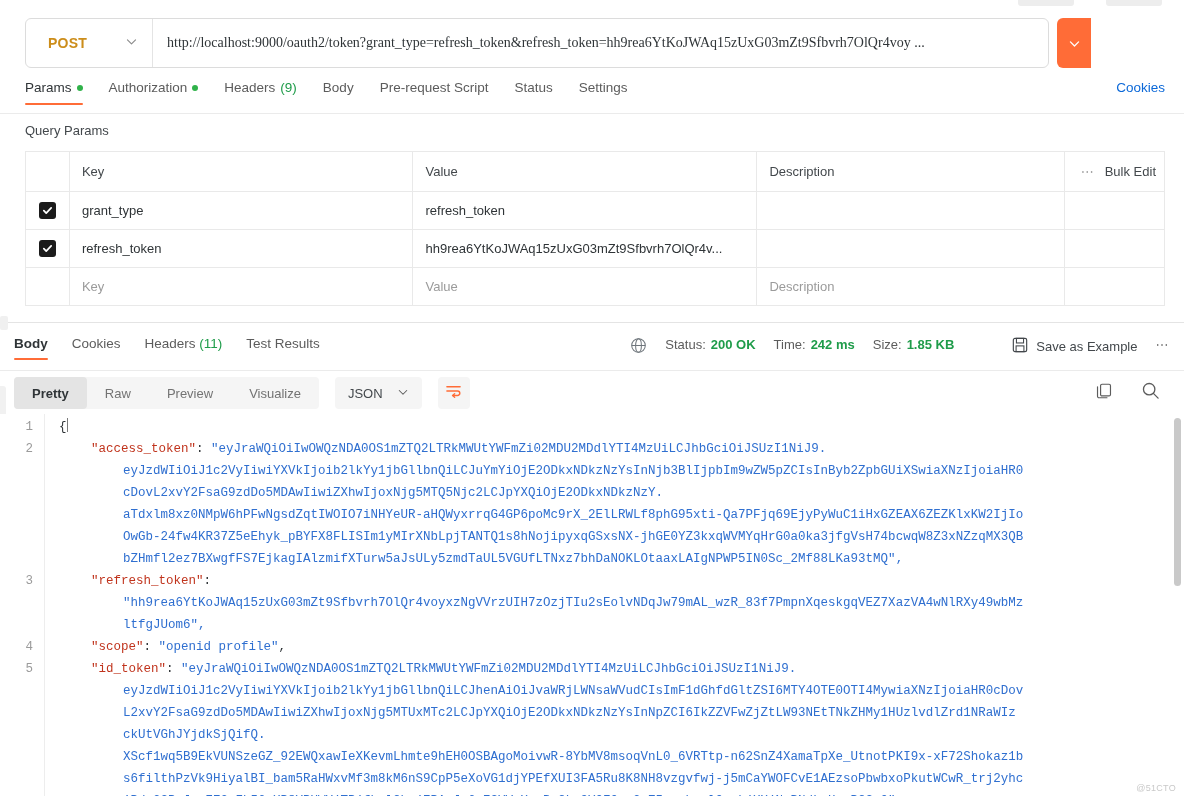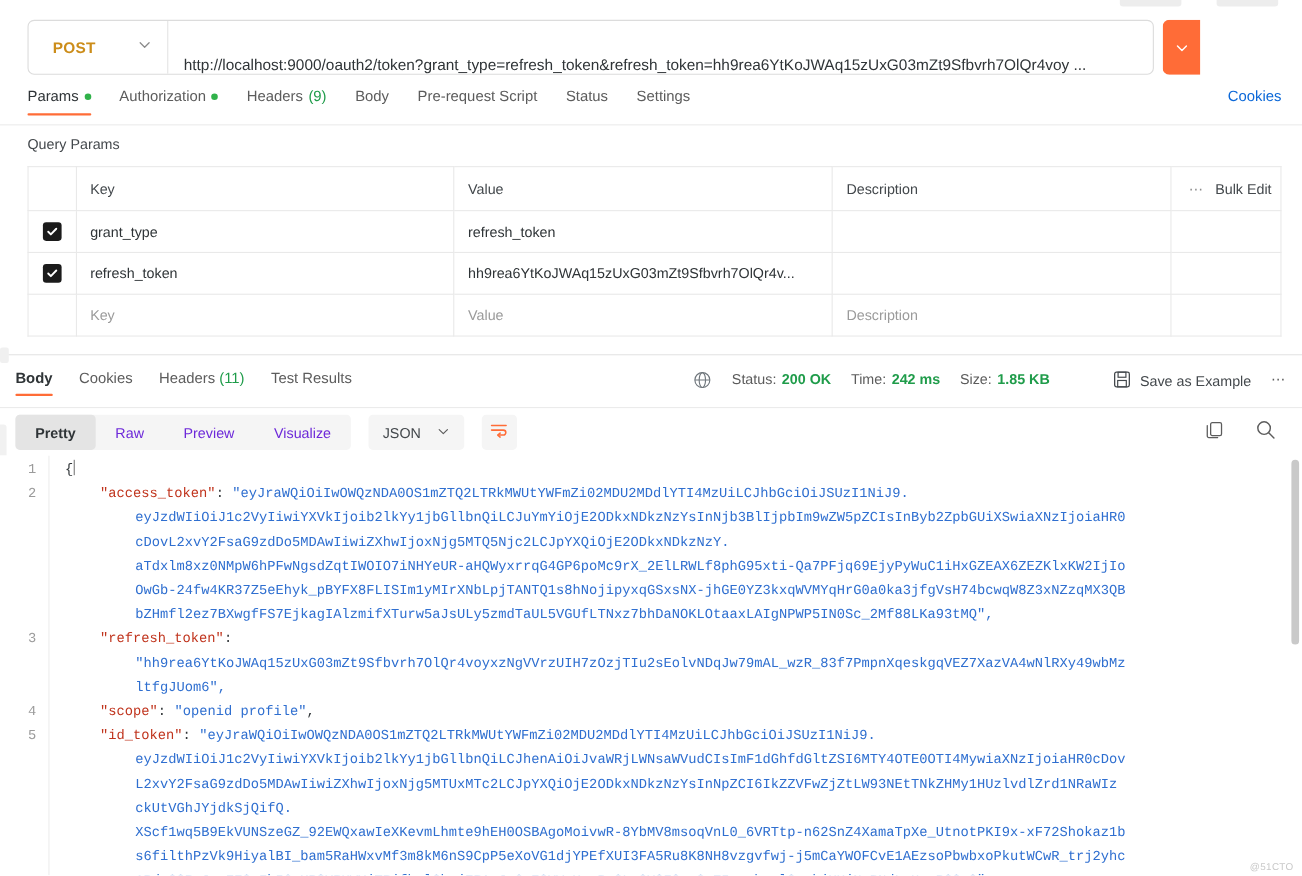--- a/index.html
+++ b/index.html
@@ -23,23 +23,23 @@
     display:flex; align-items:center;
   }
   .method {
     width:127px; height:48px; display:flex; align-items:center;
     padding-left:22px; gap:0;
     border-right:1px solid #e4e4e4;
   }
   .method-label { color:#cc8d1a; font-size:14px; font-weight:bold; letter-spacing:.2px; }
   .chev { margin-left:auto; margin-right:14px; color:#8b8b8b; }
   .url-input {
-    flex:1; height:48px; display:flex; align-items:flex-end;
+    flex:1; height:48px; display:flex; align-items:center;
     padding:0 14px; font-size:14px; color:#2f3437;
-    white-space:nowrap; overflow:hidden;
+    white-space:nowrap; overflow:hidden;font-family:Liberation Serif, serif;
   }
   .url-text { overflow:hidden; text-overflow:ellipsis; white-space:nowrap; display:block; width:100%; }
 
   .sendwrap {
     position:absolute; left:1057px; top:18px; width:117px; height:50px;
     display:flex; border-radius:6px; overflow:hidden;
   }
   .send-btn {
     flex:1; background:#ff6c37; color:#fff; font-size:15px; font-weight:bold;
     display:flex; align-items:center; justify-content:center;
@@ -119,21 +119,21 @@
   .res-meta .item { display:flex; align-items:center; gap:5px; white-space:nowrap; }
   .globe { color:#6f767c; }
   .saveex { display:flex; align-items:center; gap:8px; cursor:pointer; color:#43484c;padding-left:40px; }
   .dots3 { color:#5c5c5c; letter-spacing:1.5px; font-size:13px; cursor:pointer; }
 
   .res-hr { position:absolute; left:0; top:370px; width:1184px; height:1px; background:#ebebeb; }
 
   
   .fmtbar { position:absolute; left:14px; top:377px; display:flex; align-items:center; gap:8px; }
   .seg { display:flex; background:#f5f5f5; border-radius:4px; height:32px; align-items:center; }
-  .seg .it { padding:0 18px; height:32px; display:flex; align-items:center; font-size:13px; color:#6d28d9; cursor:pointer; border-radius:4px; }
+  .seg .it { padding:0 18px; height:32px; display:flex; align-items:center; font-size:13px; color:#737373; cursor:pointer; border-radius:4px; }
   .seg .it.active { background:#e4e4e4; color:#2f3437; font-weight:bold; }
   .jsonsel {
     height:32px; background:#f5f5f5; border-radius:4px; display:flex; align-items:center;
     gap:14px; padding:0 13px; font-size:13px; color:#43484c; cursor:pointer; margin-left:8px;
   }
   .wrapbtn {
     width:32px; height:32px; background:#f5f5f5; border-radius:4px;
     display:flex; align-items:center; justify-content:center; cursor:pointer; margin-left:8px;
   }
   .right-icons { position:absolute; right:24px; top:381px; display:flex; align-items:center; gap:28px; color:#5c5c5c; }

